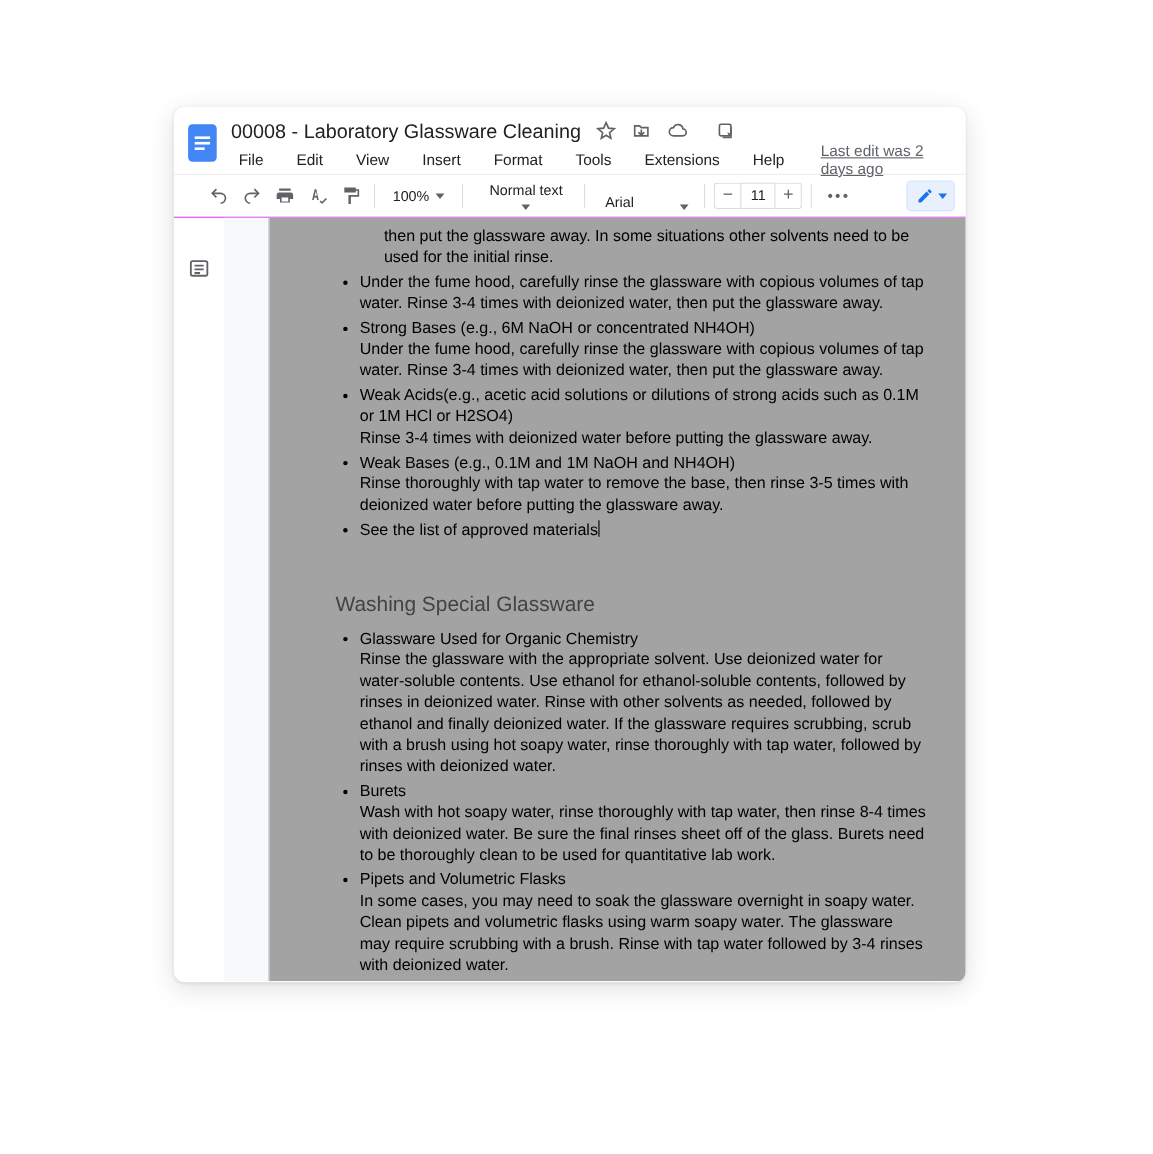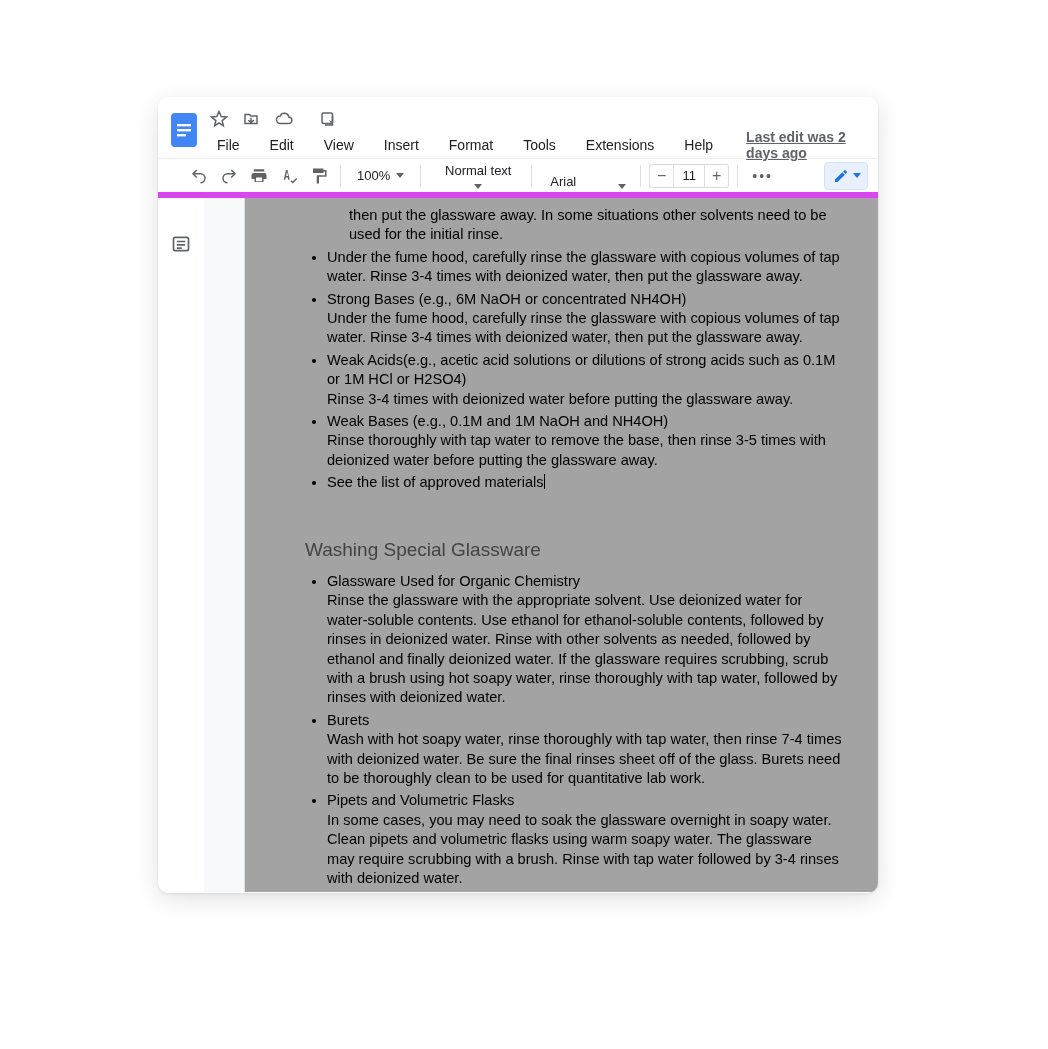--- a/index.html
+++ b/index.html
@@ -50,30 +50,29 @@
     height: 26px;
     font-size: 14px;
     color:#202124;
   }
   .menu-item { padding: 2px 7px; border-radius:4px; cursor:default; }
   .last-edit {
     margin-left: 10px;
     color:#5f6368;
     text-decoration: underline;
     font-size: 14px;
-    font-weight: bold;
   }
   
   .toolbar {
     display:flex;
     align-items:center;
     padding: 5px 10px 5px 28px;
     gap: 4px;
     border-top: 1px solid #eee;
-    border-bottom: 6px solid #d946ef;
+    border-bottom: 1px solid #d946ef;
     height: 40px;
   }
   .tool-btn {
     width:26px; height:26px;
     display:flex; align-items:center; justify-content:center;
     color:#5f6368;
     border-radius:4px;
   }
   .sep { width:1px; height:22px; background:#dadce0; margin:0 4px; }
   .zoom-box {
@@ -159,20 +158,21 @@
     <div class="docs-logo">
       <svg width="32" height="40" viewBox="0 0 32 40">
         <rect x="3" y="3" width="26" height="34" rx="4" fill="#4285f4"></rect>
         <rect x="9" y="14" width="14" height="2.4" fill="#fff"></rect>
         <rect x="9" y="19" width="14" height="2.4" fill="#fff"></rect>
         <rect x="9" y="24" width="9" height="2.4" fill="#fff"></rect>
       </svg>
     </div>
     <div class="title-col">
       <div class="title-row">
+        <span class="doc-title">00008 - Laboratory Glassware Cleaning</span>
         <span class="title-icon">
           <svg width="18" height="18" viewBox="0 0 24 24" fill="none" stroke="#5f6368" stroke-width="2">
               <path d="M12 17.3 6.2 21l1.6-6.8L2 9.3l7-.6L12 2l3 6.7 7 .6-5.8 4.9L17.8 21z"></path>
             </svg>
         </span>
         <span class="title-icon">
           <svg width="18" height="18" viewBox="0 0 24 24" fill="none" stroke="#5f6368" stroke-width="2">
               <path d="M4 6h6l2 2h8v10H4z"></path>
               <path d="M12 11v6m-3-3 3 3 3-3" stroke-linecap="round"></path>
             </svg>
@@ -282,21 +282,21 @@
           <ul id="list1">
               <li><span class="li-body">Under the fume hood, carefully rinse the glassware with copious volumes of tap water. Rinse 3-4 times with deionized water, then put the glassware away.</span></li>
               <li><span class="li-title">Strong Bases (e.g., 6M NaOH or concentrated NH4OH)</span><span class="li-body">Under the fume hood, carefully rinse the glassware with copious volumes of tap water. Rinse 3-4 times with deionized water, then put the glassware away.</span></li>
               <li><span class="li-title">Weak Acids(e.g., acetic acid solutions or dilutions of strong acids such as 0.1M or 1M HCl or H2SO4)</span><span class="li-body">Rinse 3-4 times with deionized water before putting the glassware away.</span></li>
               <li><span class="li-title">Weak Bases (e.g., 0.1M and 1M NaOH and NH4OH)</span><span class="li-body">Rinse thoroughly with tap water to remove the base, then rinse 3-5 times with deionized water before putting the glassware away.</span></li>
               <li><span class="li-title">See the list of approved materials</span><span class="cursor"></span></li>
             </ul>
           <div class="section-h">Washing Special Glassware</div>
           <ul id="list2">
               <li><span class="li-title">Glassware Used for Organic Chemistry</span><span class="li-body">Rinse the glassware with the appropriate solvent. Use deionized water for water-soluble contents. Use ethanol for ethanol-soluble contents, followed by rinses in deionized water. Rinse with other solvents as needed, followed by ethanol and finally deionized water. If the glassware requires scrubbing, scrub with a brush using hot soapy water, rinse thoroughly with tap water, followed by rinses with deionized water.</span></li>
-              <li><span class="li-title">Burets</span><span class="li-body">Wash with hot soapy water, rinse thoroughly with tap water, then rinse 7-4 times with deionized water. Be sure the final rinses sheet off of the glass. Burets need to be thoroughly clean to be used for quantitative lab work.</span></li>
+              <li><span class="li-title">Burets</span><span class="li-body">Wash with hot soapy water, rinse thoroughly with tap water, then rinse 8-4 times with deionized water. Be sure the final rinses sheet off of the glass. Burets need to be thoroughly clean to be used for quantitative lab work.</span></li>
               <li><span class="li-title">Pipets and Volumetric Flasks</span><span class="li-body">In some cases, you may need to soak the glassware overnight in soapy water. Clean pipets and volumetric flasks using warm soapy water. The glassware may require scrubbing with a brush. Rinse with tap water followed by 3-4 rinses with deionized water.</span></li>
             </ul>
         </div>
       </div>
     </div>
   </div>
 
 </div>
 
 </body></html>

